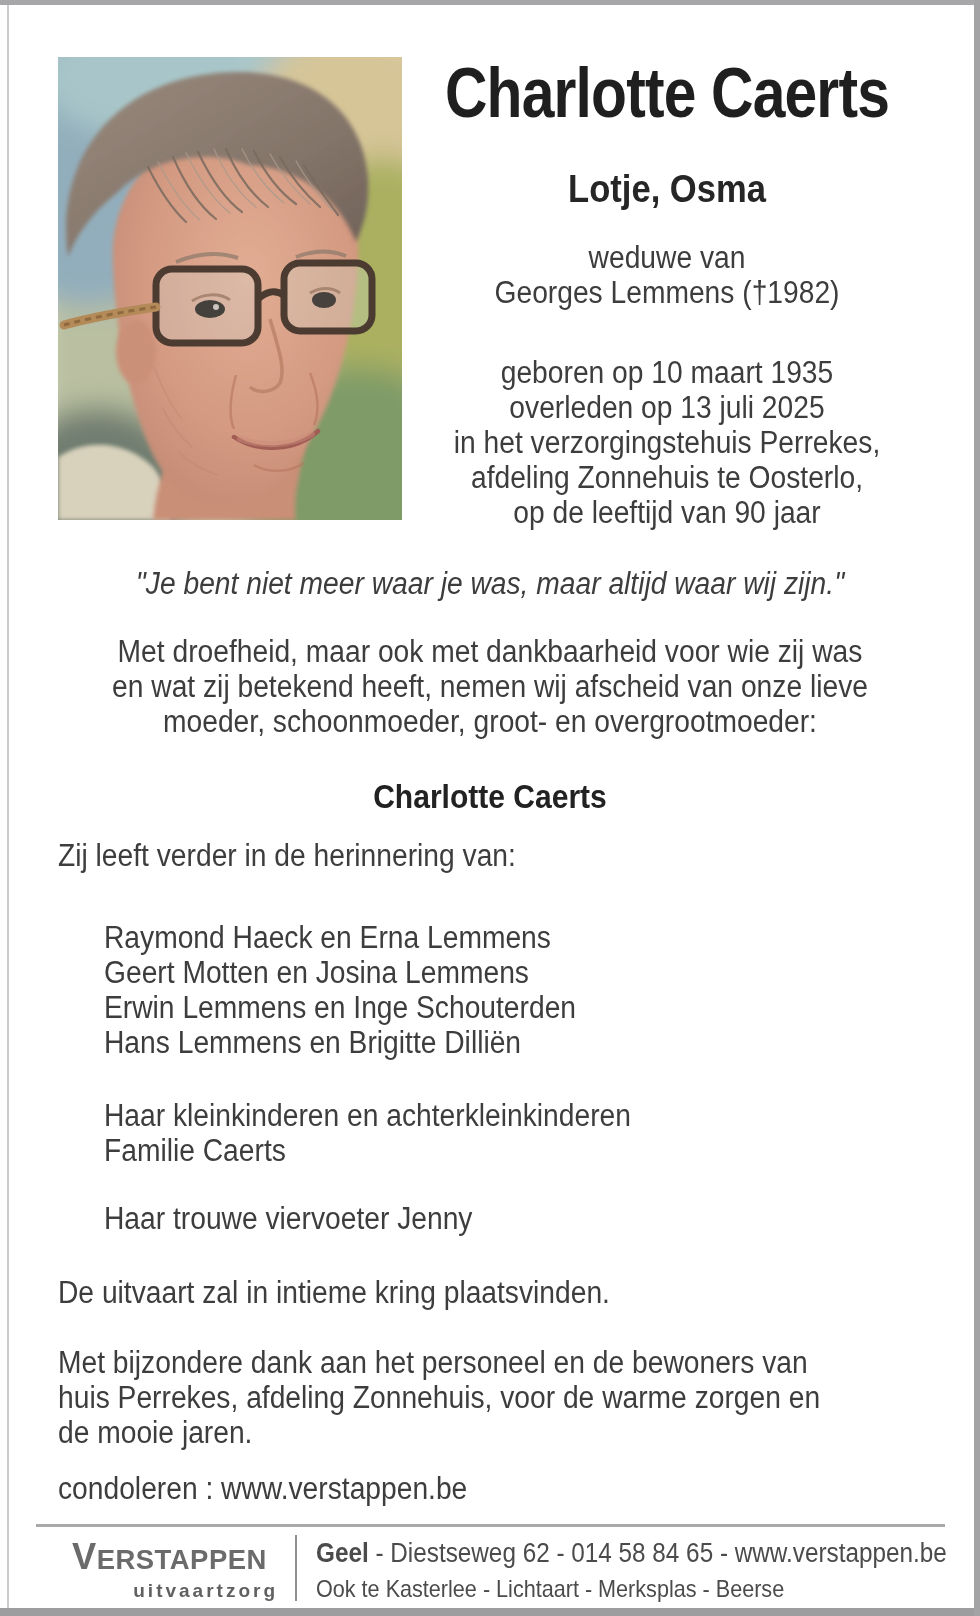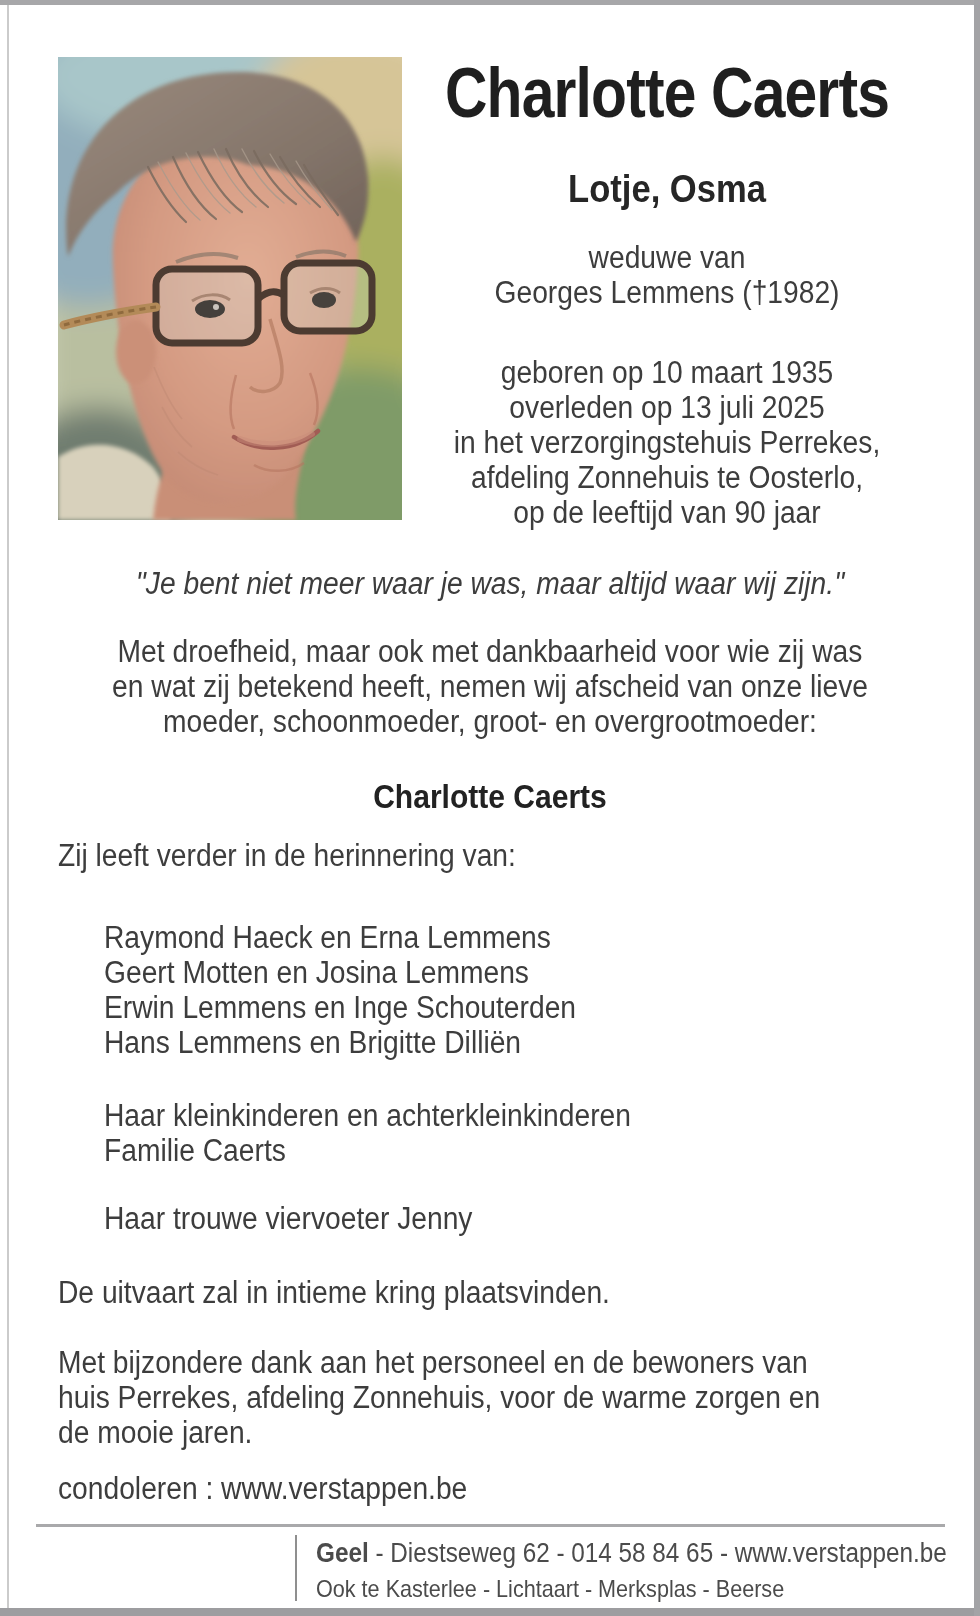--- a/index.html
+++ b/index.html
@@ -194,20 +194,24 @@
   <div class="funeral cx-left">De uitvaart zal in intieme kring plaatsvinden.</div>
 
   <div class="thanks cx-left ml">Met bijzondere dank aan het personeel en de bewoners van
 huis Perrekes, afdeling Zonnehuis, voor de warme zorgen en
 de mooie jaren.</div>
 
   <div class="condolences cx-left">condoleren : www.verstappen.be</div>
 
   <div class="separator"></div>
 
+  <div class="footer-logo">
+    <div class="logo-word"><span class="big-v">V</span><span>ERSTAPPEN</span></div>
+    <div class="logo-sub">uitvaartzorg</div>
+  </div>
 
   <div class="footer-divider"></div>
 
   <div class="footer-info">
     <div class="addr1"><span class="city">Geel</span><span> - Diestseweg 62 - 014 58 84 65 - www.verstappen.be</span></div>
     <div class="addr2">Ook te Kasterlee - Lichtaart - Merksplas - Beerse</div>
   </div>
 
 </div>
 

